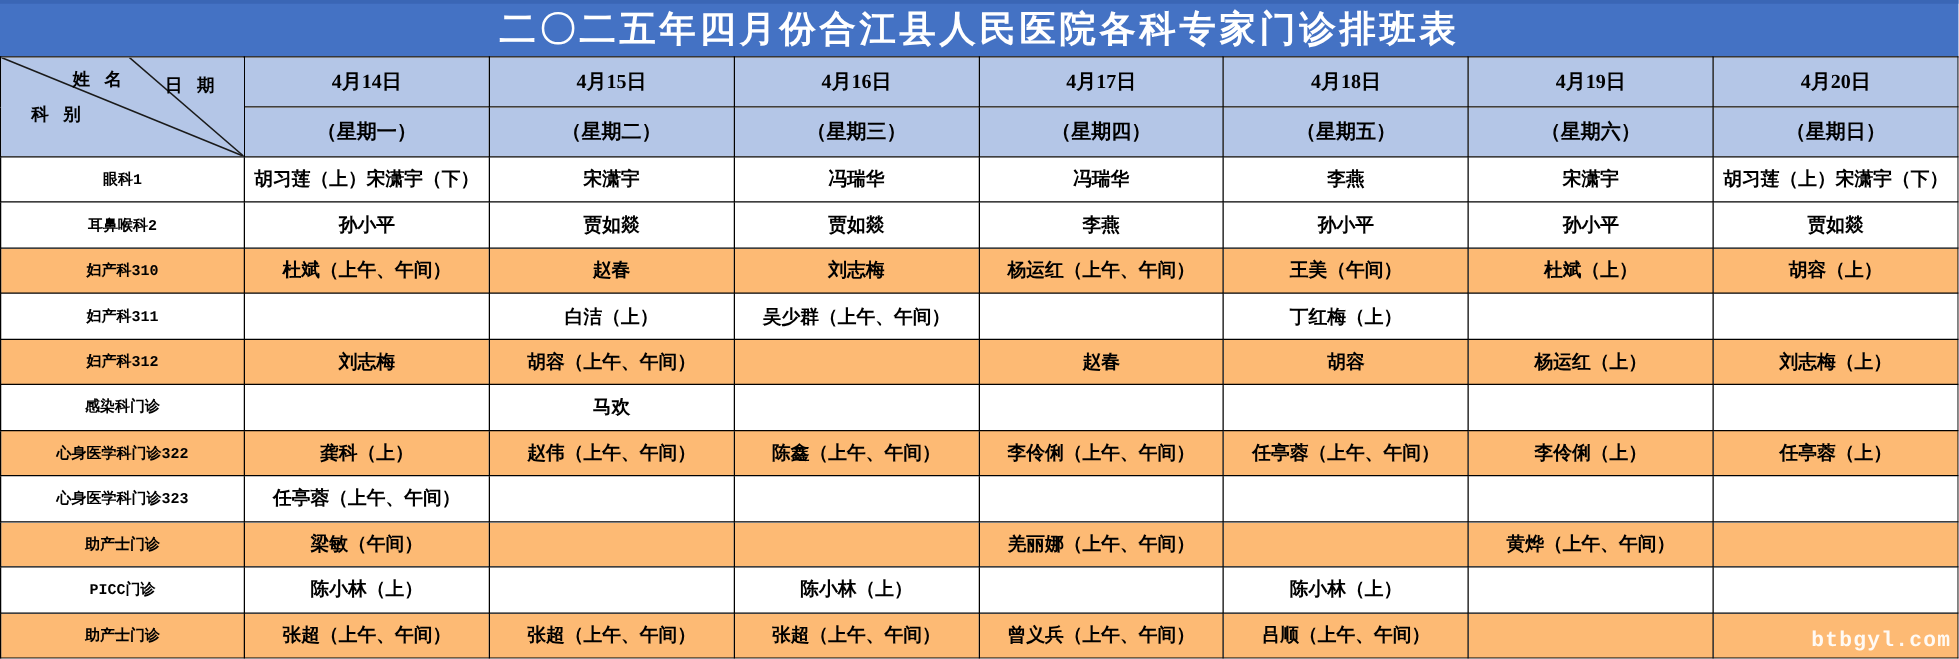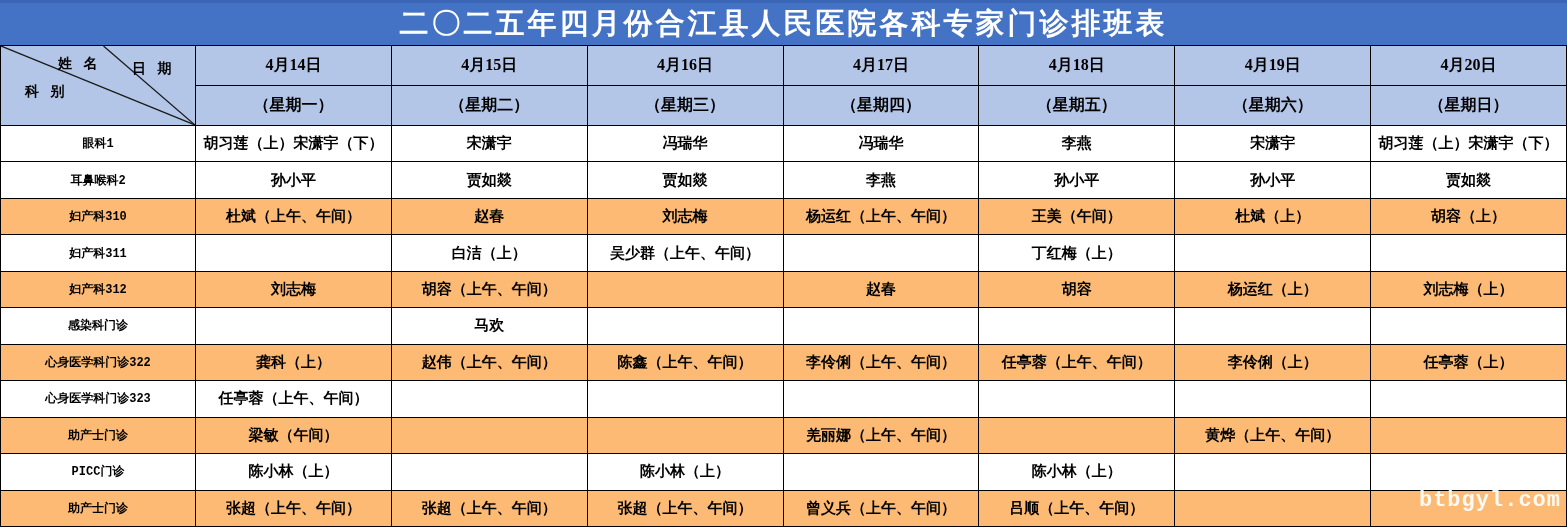--- a/index.html
+++ b/index.html
@@ -48,23 +48,23 @@
   th.corner .lbl.name { left: 57px; top: 9px; }
   th.corner .lbl.date { left: 131px; top: 14px; }
   th.corner .lbl.dept { left: 24px; top: 37px; }
   tbody tr { height: 36px; }
   tbody th.dept { font-size: 12px; background: #ffffff; font-family: Liberation Mono, monospace; }
   tbody td { font-size: 15px; background: #ffffff; }
   tbody tr.shaded th.dept, tbody tr.shaded td { background: #fdba74; }
   .watermark {
     position: absolute;
     right: 6px;
-    bottom: 14px;
+    bottom: 4px;
     color: rgba(255,255,255,0.92);
-    font-size: 22px;
+    font-size: 17px;
     font-weight: bold;
     letter-spacing: 1px;
     font-family: "Liberation Mono", "DejaVu Sans Mono", monospace;
     pointer-events: none;
   }
 </style>
 </head>
 <body>
 
 <div class="page">

